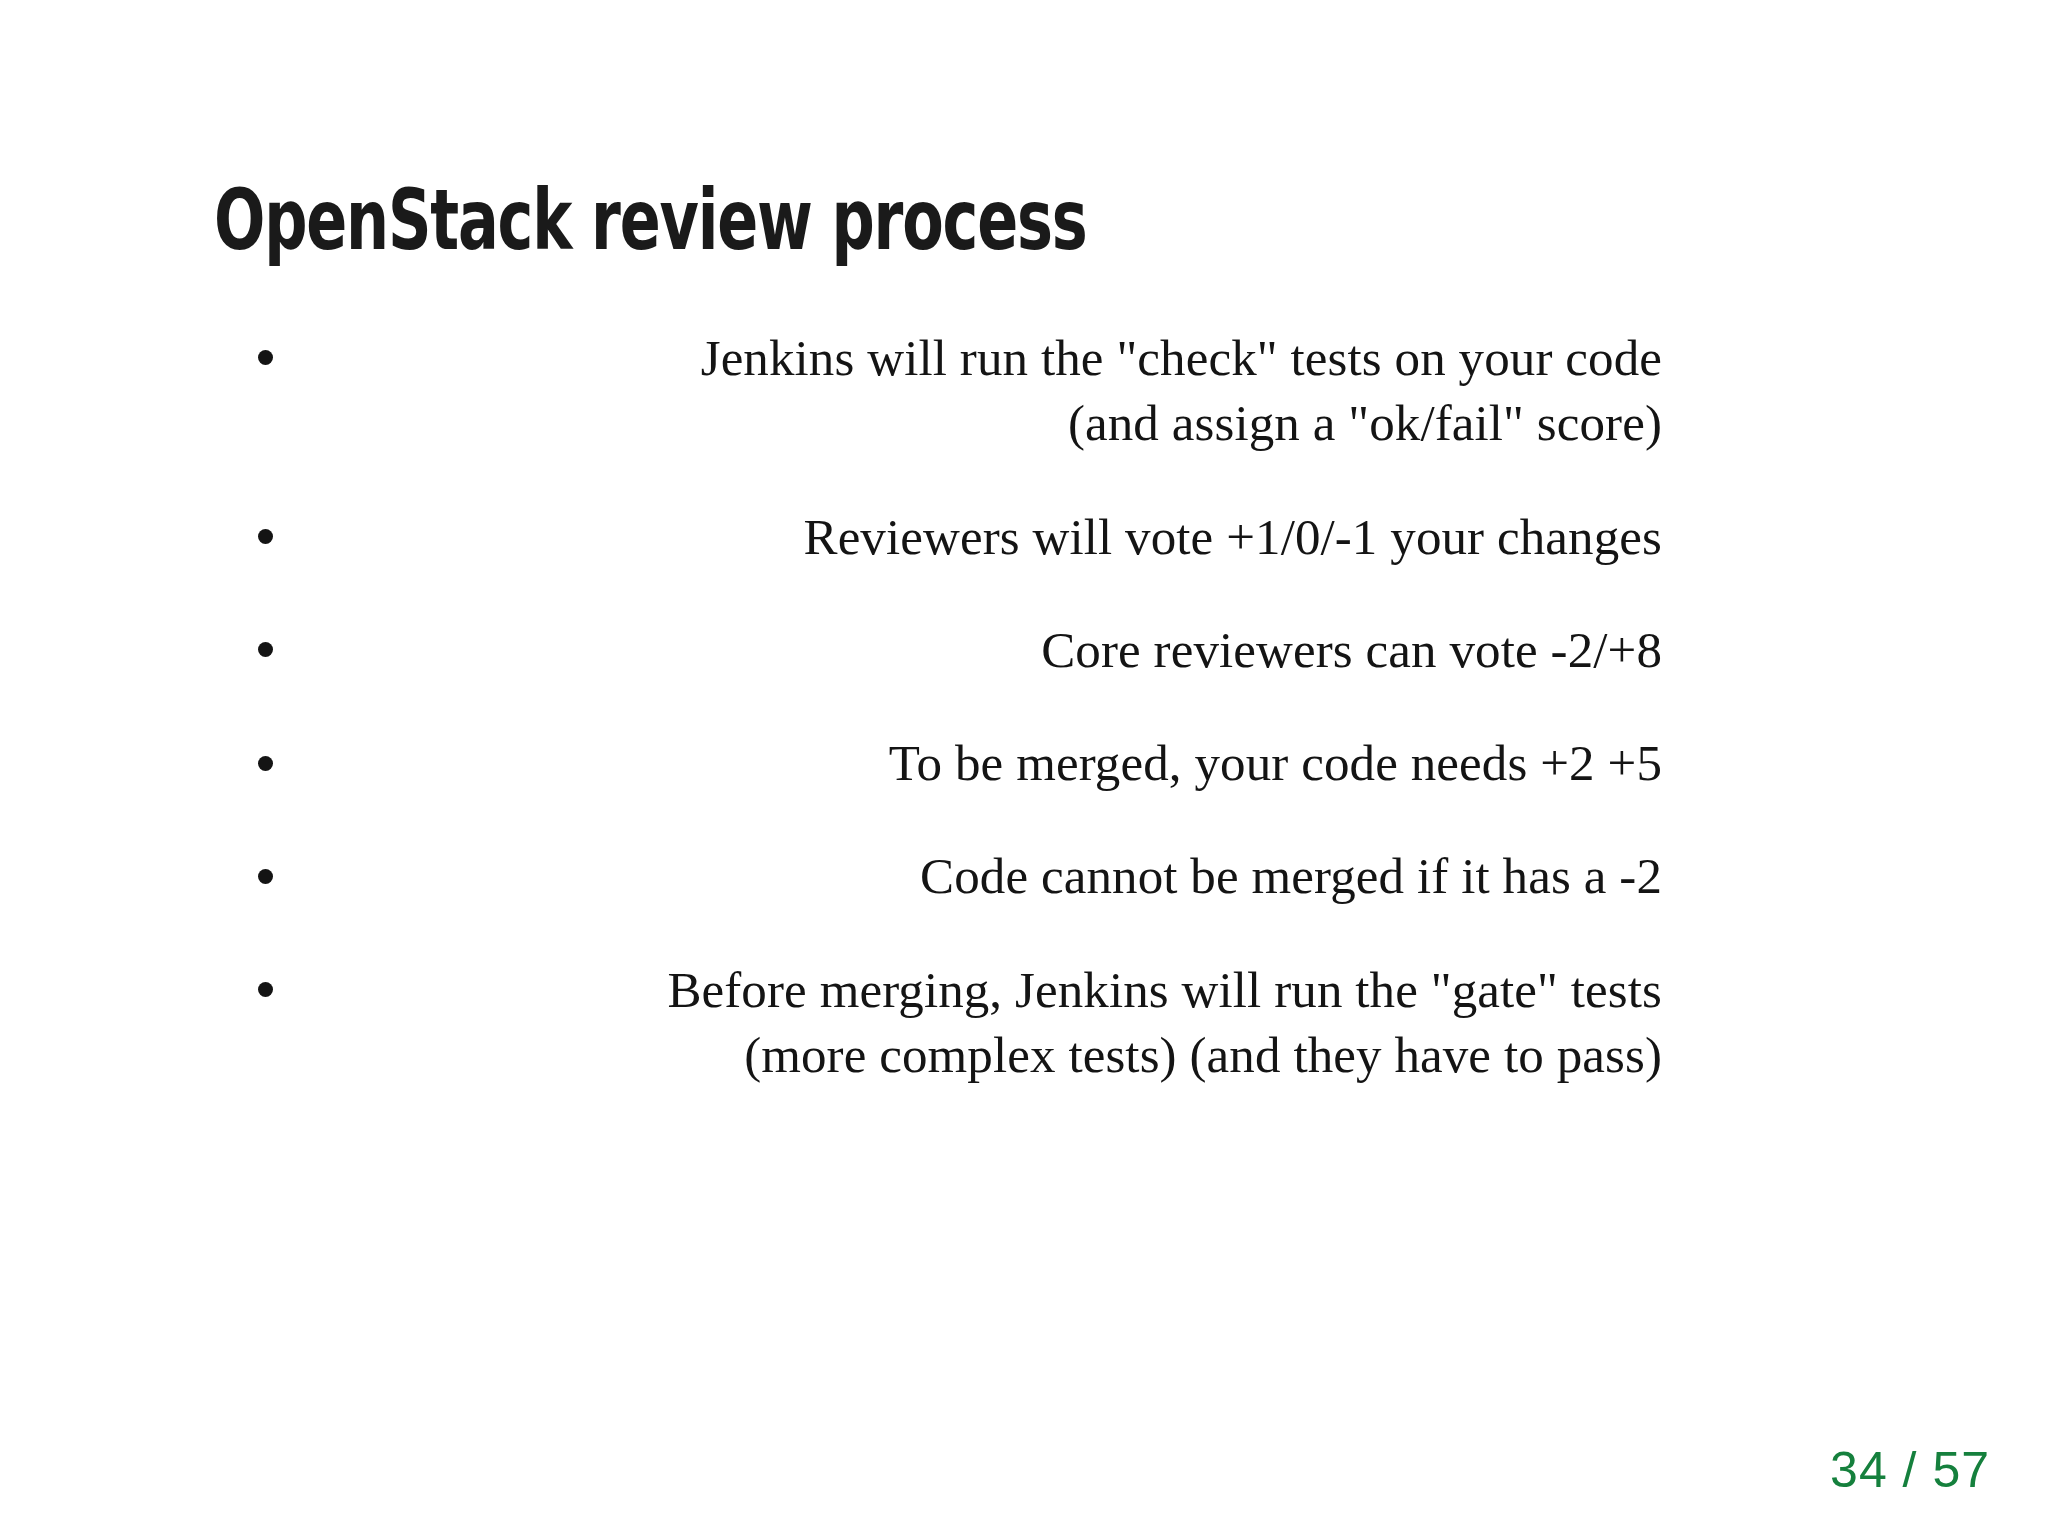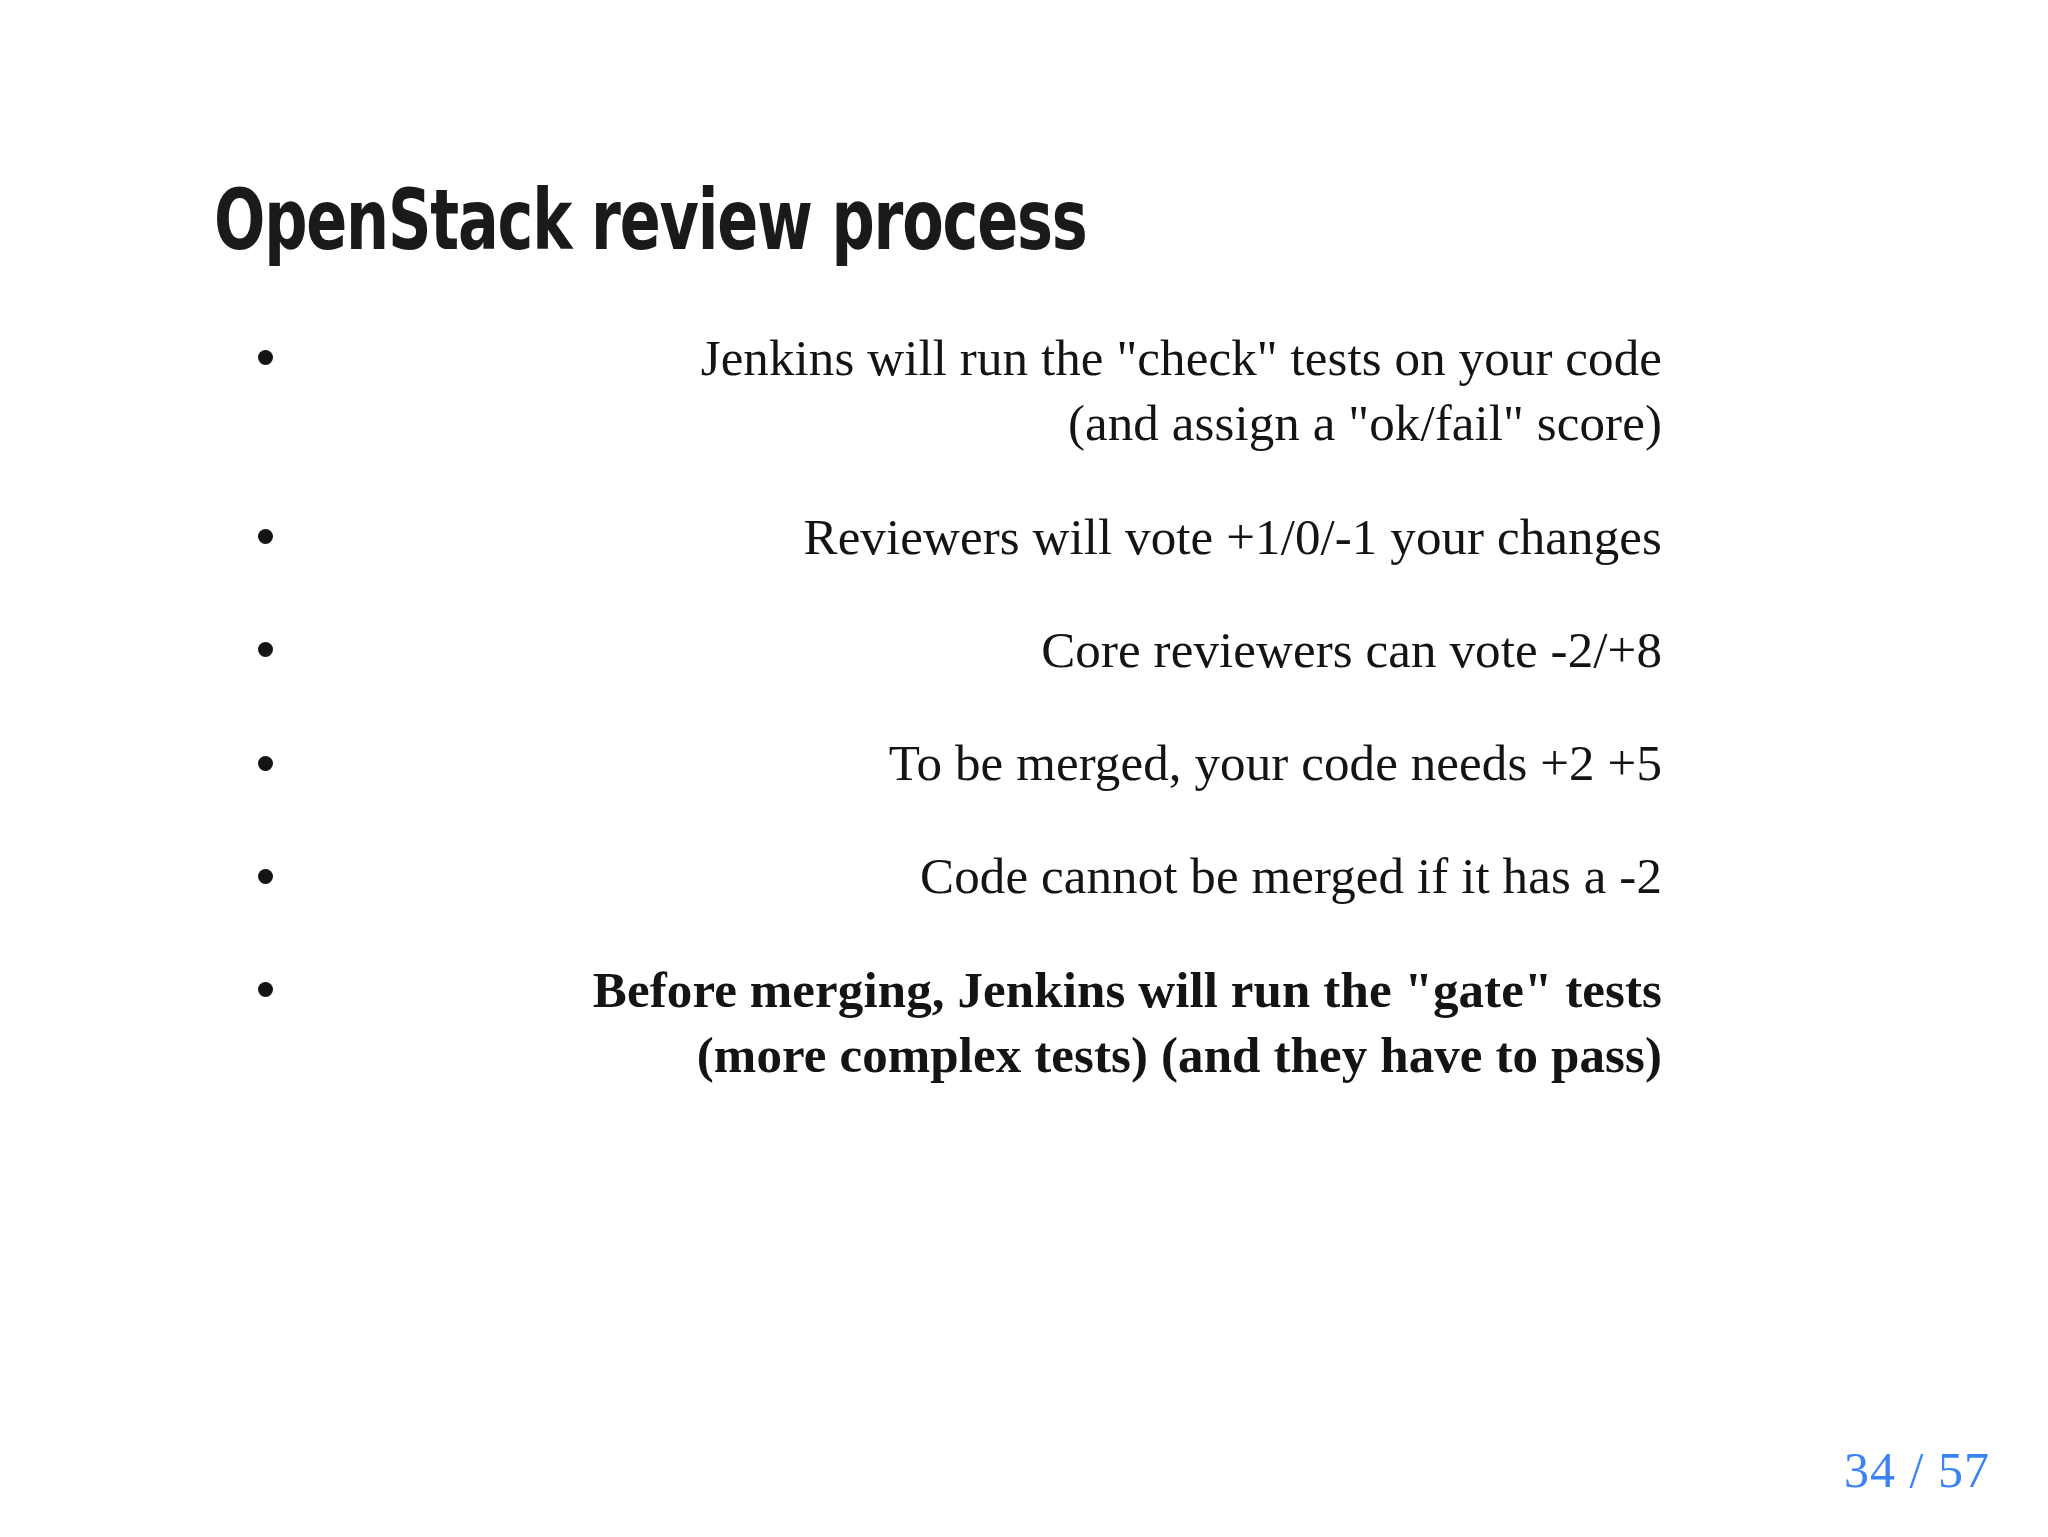--- a/index.html
+++ b/index.html
@@ -55,21 +55,20 @@
     padding-left: 82px;
     margin-bottom: 48px;
     font-size: 51px;
     line-height: 1.28;
     color: #141414;
     letter-spacing: 0.1px;
   }
 
   .bullet-item:last-child {
     margin-bottom: 0;
-    font-weight: bold;
   }
 
   .bullet-marker {
     position: absolute;
     left: 26px;
     top: 0.48em;
     width: 15px;
     height: 15px;
     border-radius: 50%;
     background: #141414;
@@ -79,22 +78,22 @@
     display: block;
     white-space: pre-line;
   }
 
   
   .page-number {
     position: absolute;
     right: 58px;
     bottom: 38px;
     font-size: 50px;
-    color: #3b82f6;
-    font-family: Liberation Serif, serif;
+    color: #15803d;
+    font-family: Liberation Sans, sans-serif;
     letter-spacing: 1px;
   }
 </style>
 </head>
 <body>
 
 <div class="slide">
 
   <h1 class="slide-title">OpenStack review process</h1>
 

